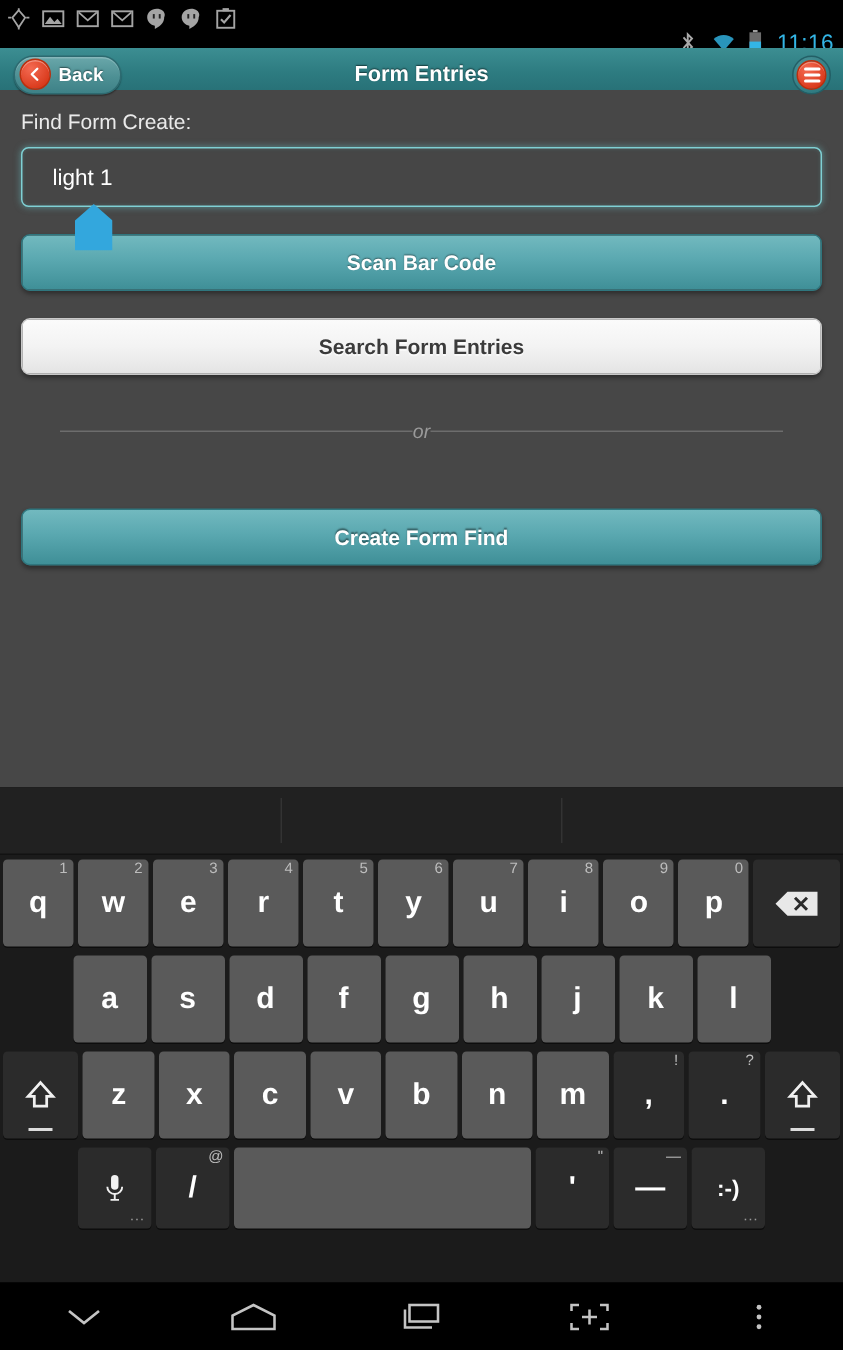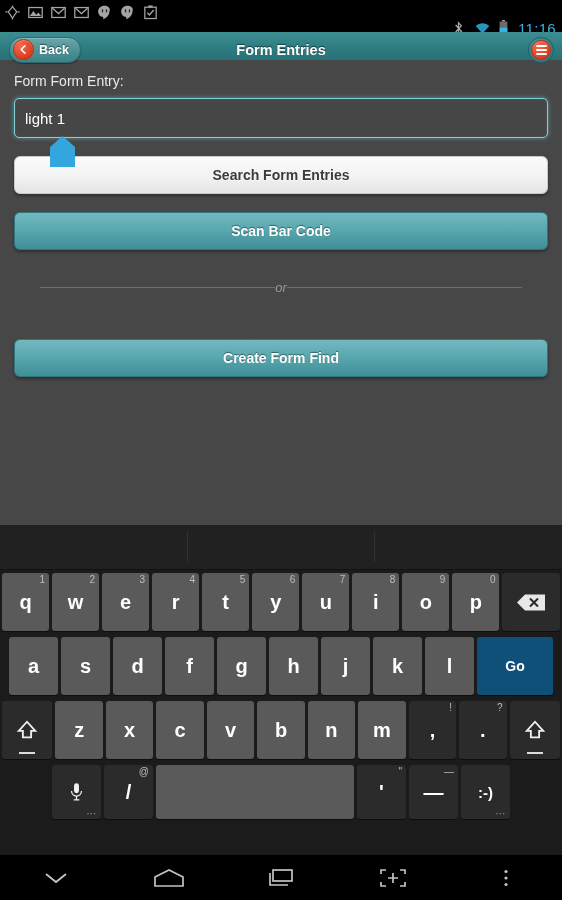--- a/index.html
+++ b/index.html
@@ -73,21 +73,21 @@
     background:#474747;
   }
   .field-label{
     color:#eaeaea; font-size:14px; margin:13px 0 0 14px;
   }
   .search-field{
     margin:9px 14px 0 14px; height:40px;
     background:#464646;
     border:1px solid #7fd0d4;
     border-radius:5px;
-    display:flex; align-items:center; padding:0 10px;
+    display:flex; align-items:center; padding:0 20px;
     box-shadow:0 0 5px rgba(110,205,210,.55), inset 0 0 3px rgba(110,205,210,.18);
   }
   .search-value{ color:#fff; font-size:15px; }
   .cursor-handle{
     position:absolute; left:50px; top:76px;
     width:25px; height:31px;
   }
   .btn{
     margin:18px 14px 0 14px; height:38px;
     border-radius:6px; display:flex; align-items:center; justify-content:center;
@@ -234,36 +234,36 @@
     <div class="menu-btn">
       <span class="menu-inner">
         <i></i>
           <i></i>
           <i></i>
       </span>
     </div>
   </div>
 
   <div class="content">
-    <div class="field-label">Form Form Entry:</div>
+    <div class="field-label">Find Form Create:</div>
 
     <div class="search-field">
       <span class="search-value">light 1</span>
     </div>
 
     <svg class="cursor-handle" viewBox="0 0 25 31">
       <path d="M12.5 0 L25 11 L25 31 L0 31 L0 11 Z" fill="#33a7dd"></path>
     </svg>
 
+    <div class="btn btn-teal">
+      <span>Scan Bar Code</span>
+    </div>
+
     <div class="btn btn-light">
       <span>Search Form Entries</span>
-    </div>
-
-    <div class="btn btn-teal">
-      <span>Scan Bar Code</span>
     </div>
 
     <div class="divider-row">
       <span class="divider-line"></span>
       <span class="divider-text">or</span>
       <span class="divider-line"></span>
     </div>
 
     <div class="create-wrap">
       <div class="btn btn-teal">
@@ -351,23 +351,20 @@
           <span>h</span>
         </div>
       <div class="key">
           <span>j</span>
         </div>
       <div class="key">
           <span>k</span>
         </div>
       <div class="key">
           <span>l</span>
-        </div>
-      <div class="key go">
-          <span>Go</span>
         </div>
     </div>
 
     <div class="krow r3">
       <div class="key shift">
         <svg width="22" height="22" viewBox="0 0 24 24">
           <path d="M12 3 L21 13 H16.5 V20 H7.5 V13 H3 Z" fill="none" stroke="#f0f0f0" stroke-width="2"></path>
         </svg>
         <span class="shift-underline"></span>
       </div>

